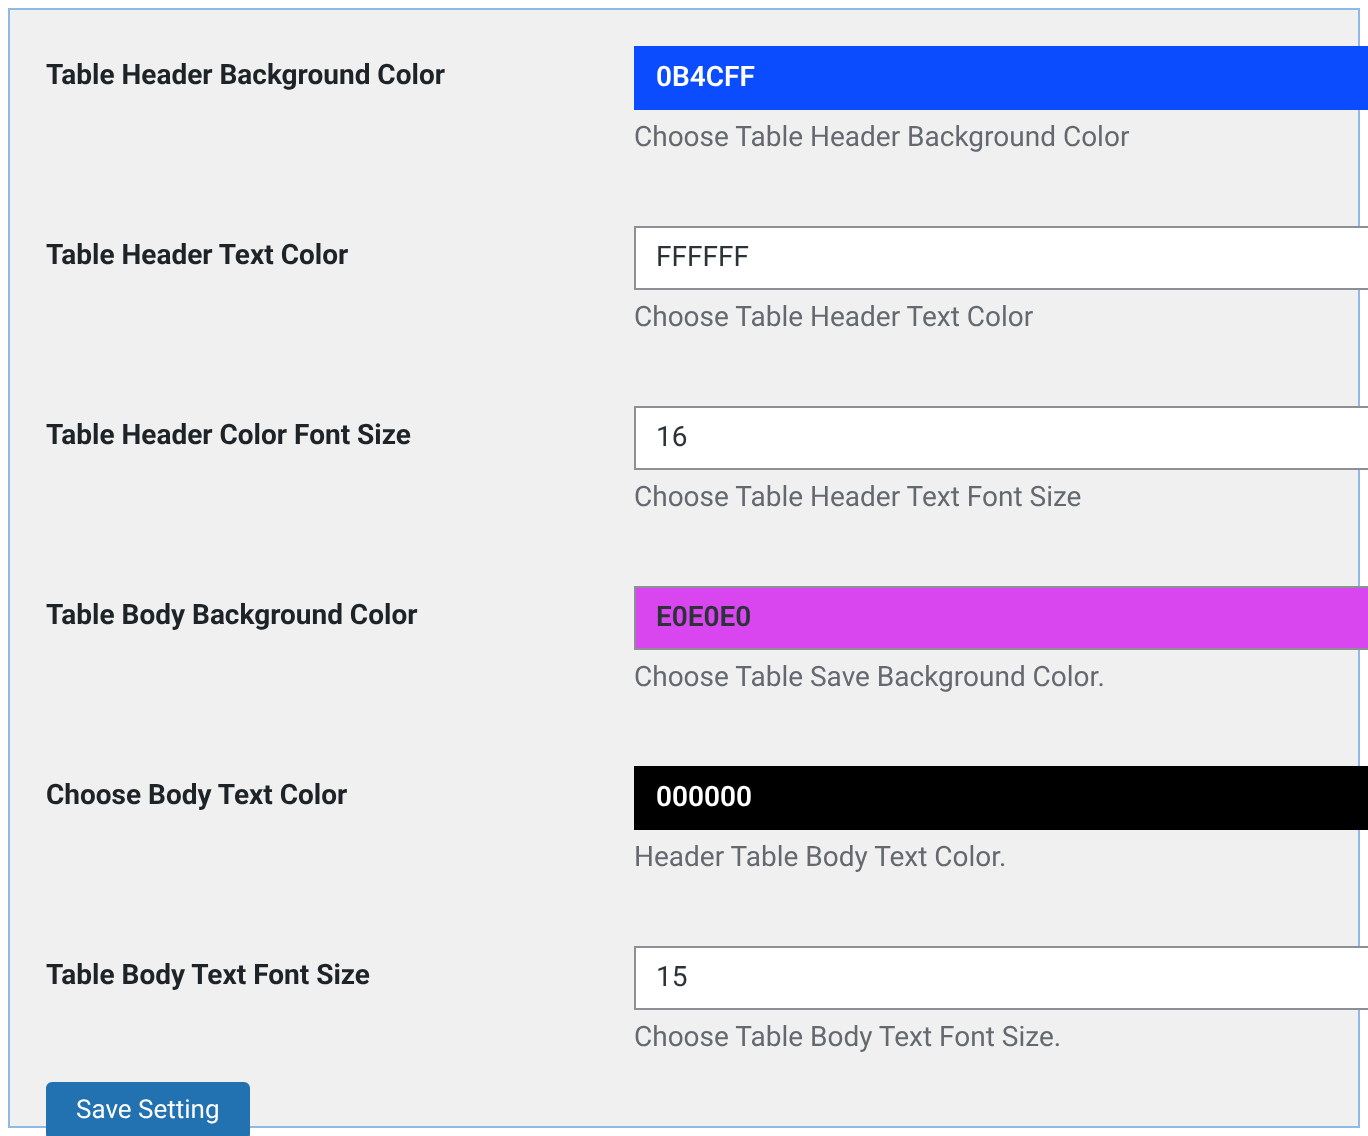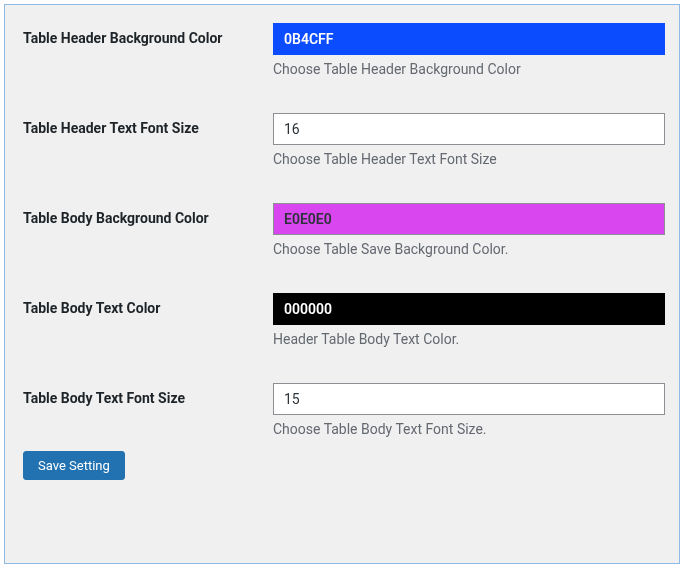--- a/index.html
+++ b/index.html
@@ -13,20 +13,21 @@
       height: 560px;
       background: #f0f0f1;
       border: 1px solid #8fb9e6;
       padding: 18px 18px 18px 18px;
       position: relative;
     }
     .form-row {
       display: flex;
       align-items: flex-start;
       margin-bottom: 36px;
+      gap: 44px;
     }
     .form-label {
       width: 250px;
       flex-shrink: 0;
       font-size: 14px;
       font-weight: 700;
       color: #1d2327;
       padding-top: 6px;
       line-height: 1.35;
     }
@@ -87,39 +88,46 @@
 <div class="panel">
 
   <div class="form-row">
     <div class="form-label">Table Header Background Color</div>
     <div class="form-field">
       <input type="text" class="text-input input-blue" value="0B4CFF" style="">
       <div class="help-text">Choose Table Header Background Color</div>
     </div>
   </div>
 
+  <div class="form-row">
+    <div class="form-label">Table Header Text Color</div>
+    <div class="form-field">
+      <input type="text" class="text-input" value="FFFFFF" style="">
+      <div class="help-text">Choose Table Header Text Color</div>
+    </div>
+  </div>
 
   <div class="form-row">
-    <div class="form-label">Table Header Text Font Size</div>
+    <div class="form-label">Table Header Color Font Size</div>
     <div class="form-field">
       <input type="text" class="text-input" value="16" style="">
       <div class="help-text">Choose Table Header Text Font Size</div>
     </div>
   </div>
 
   <div class="form-row">
     <div class="form-label">Table Body Background Color</div>
     <div class="form-field">
       <input type="text" class="text-input input-grey" value="E0E0E0" style="">
       <div class="help-text">Choose Table Save Background Color.</div>
     </div>
   </div>
 
   <div class="form-row">
-    <div class="form-label">Table Body Text Color</div>
+    <div class="form-label">Choose Body Text Color</div>
     <div class="form-field">
       <input type="text" class="text-input input-black" value="000000" style="">
       <div class="help-text">Header Table Body Text Color.</div>
     </div>
   </div>
 
   <div class="form-row" style="margin-bottom: 12px;">
     <div class="form-label">Table Body Text Font Size</div>
     <div class="form-field">
       <input type="text" class="text-input" value="15" style="">

